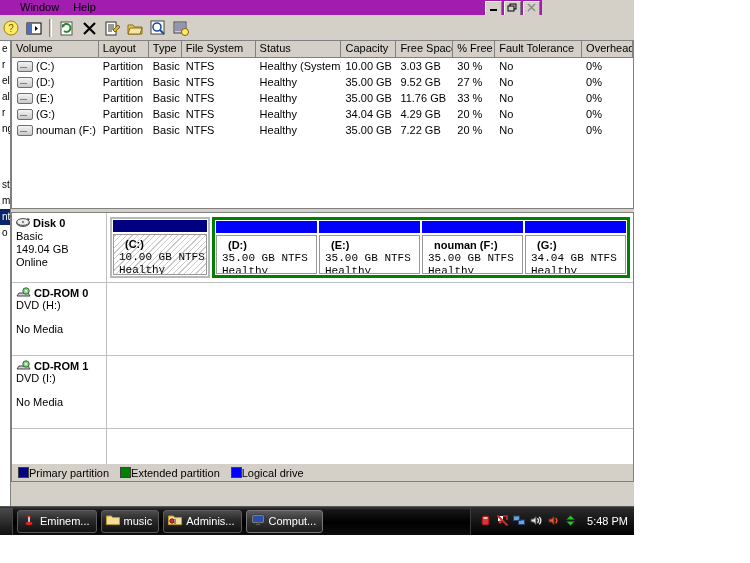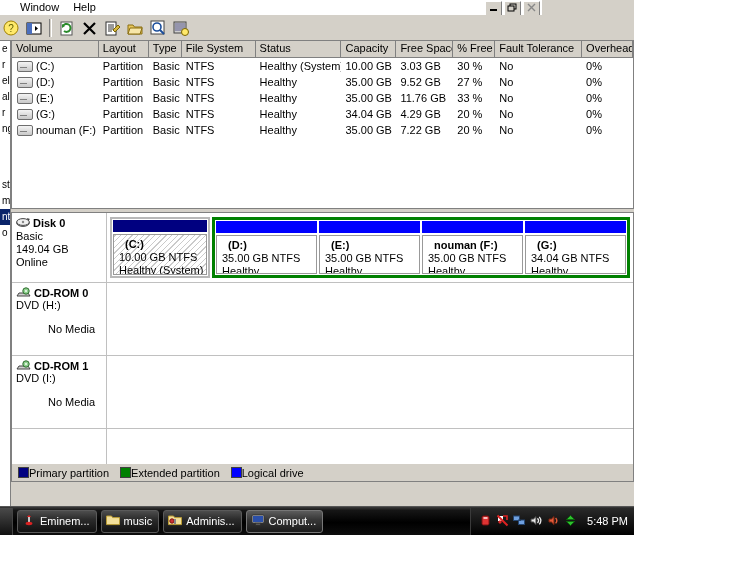--- a/index.html
+++ b/index.html
@@ -26,21 +26,21 @@
     background: #d4d0c8;
     overflow: hidden;
   }
 
   
   .menubar {
     position: absolute;
     left: 0; top: 0;
     width: 542px;
     height: 15px;
-    background: #ffffff;
+    background: #a21caf;
     display: flex;
     align-items: center;
   }
   .menu-item {
     font-size: 11px;
     padding: 0 7px;
     line-height: 15px;
     color: #000;
     white-space: nowrap;
   }
@@ -199,21 +199,21 @@
     font-size: 11px;
     font-weight: bold;
     display: flex;
     gap: 2px;
     line-height: 12px;
   }
   .disk-sub {
     font-size: 11px;
     line-height: 13px;
   }
-  .disk-sub.gap { margin-top: 11px; margin-left: 32px; }
+  .disk-sub.gap { margin-top: 11px; }
 
   .disk-graph {
     flex: 1 1 auto;
     display: flex;
     padding: 4px 3px 4px 3px;
     box-sizing: border-box;
     background: #ffffff;
     align-items: stretch;
   }
   .part {
@@ -232,21 +232,21 @@
     flex: 1 1 auto;
     border: 1px solid #999;
     background: #fff;
     padding: 3px 0 0 5px;
     font-size: 11px;
     line-height: 13px;
     position: relative;
     overflow: hidden;
   }
   .part .body .lbl { font-weight: bold; padding-left: 6px; position: relative; z-index: 2;}
-  .part .body .ln { position: relative; z-index: 2; }
+  .part .body .ln { position: relative; z-index: 2; font-family: Liberation Mono, monospace; }
   .part.primary { border: 2px solid #b8b8b8; padding: 1px; }
   .part.primary .hdr { background: #000080; }
   .part.primary .body {
     background-image: repeating-linear-gradient(
       -45deg, transparent 0 3px, rgba(150,150,150,0.5) 3px 4px);
     background-color: #ffffff;
   }
   .ext-wrap {
     border: 3px solid #008000;
     display: flex;

